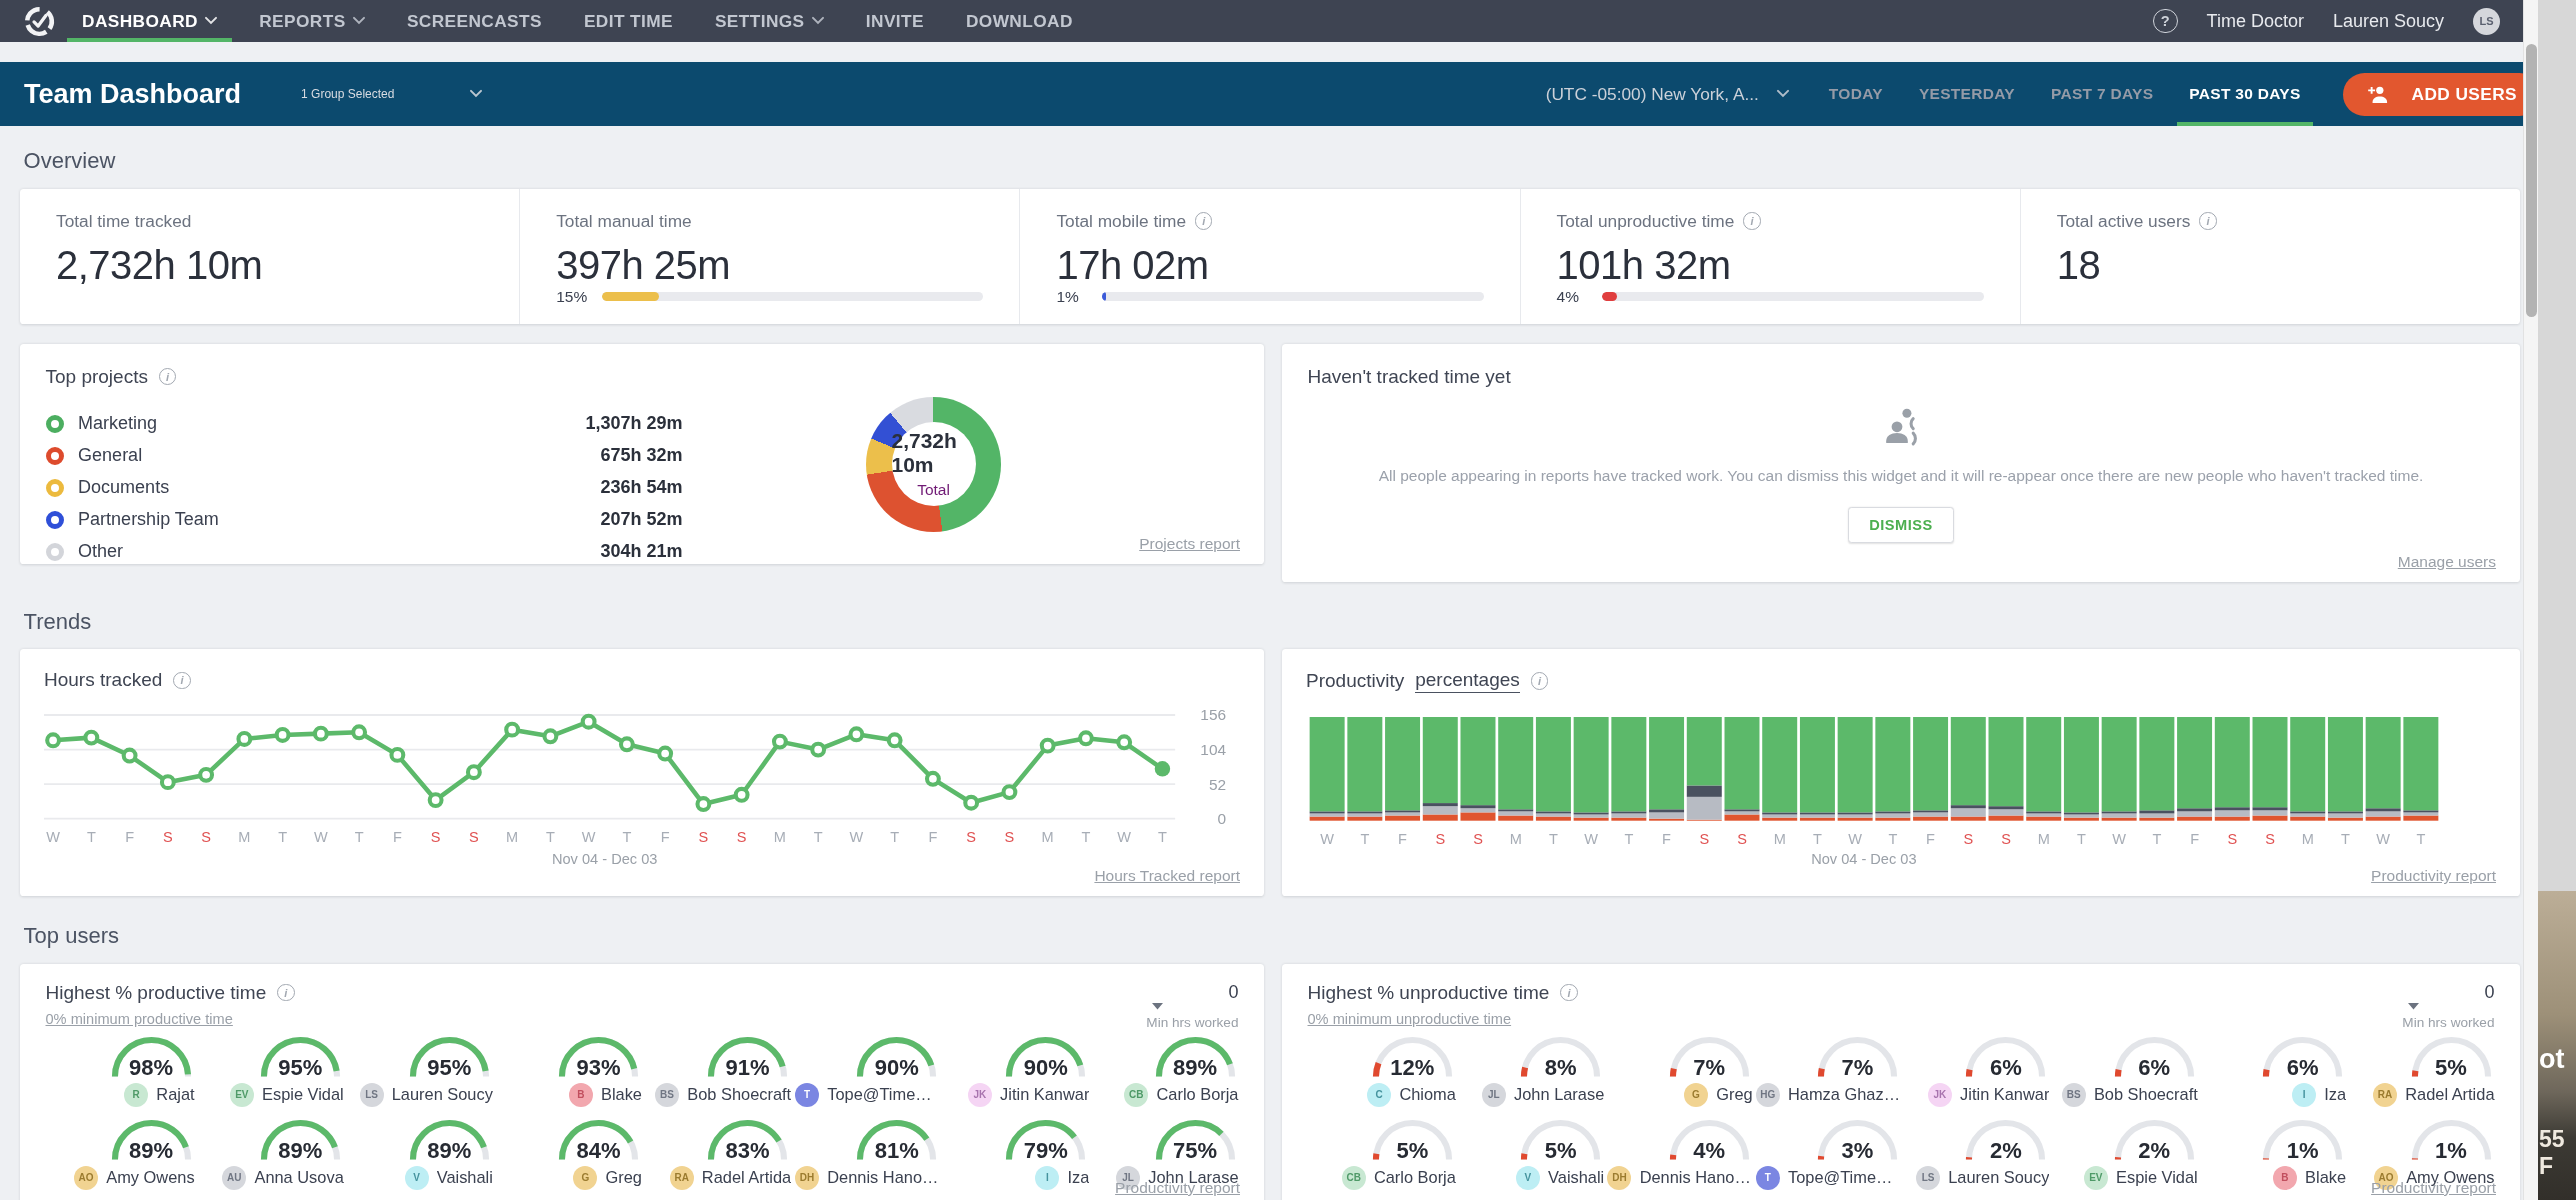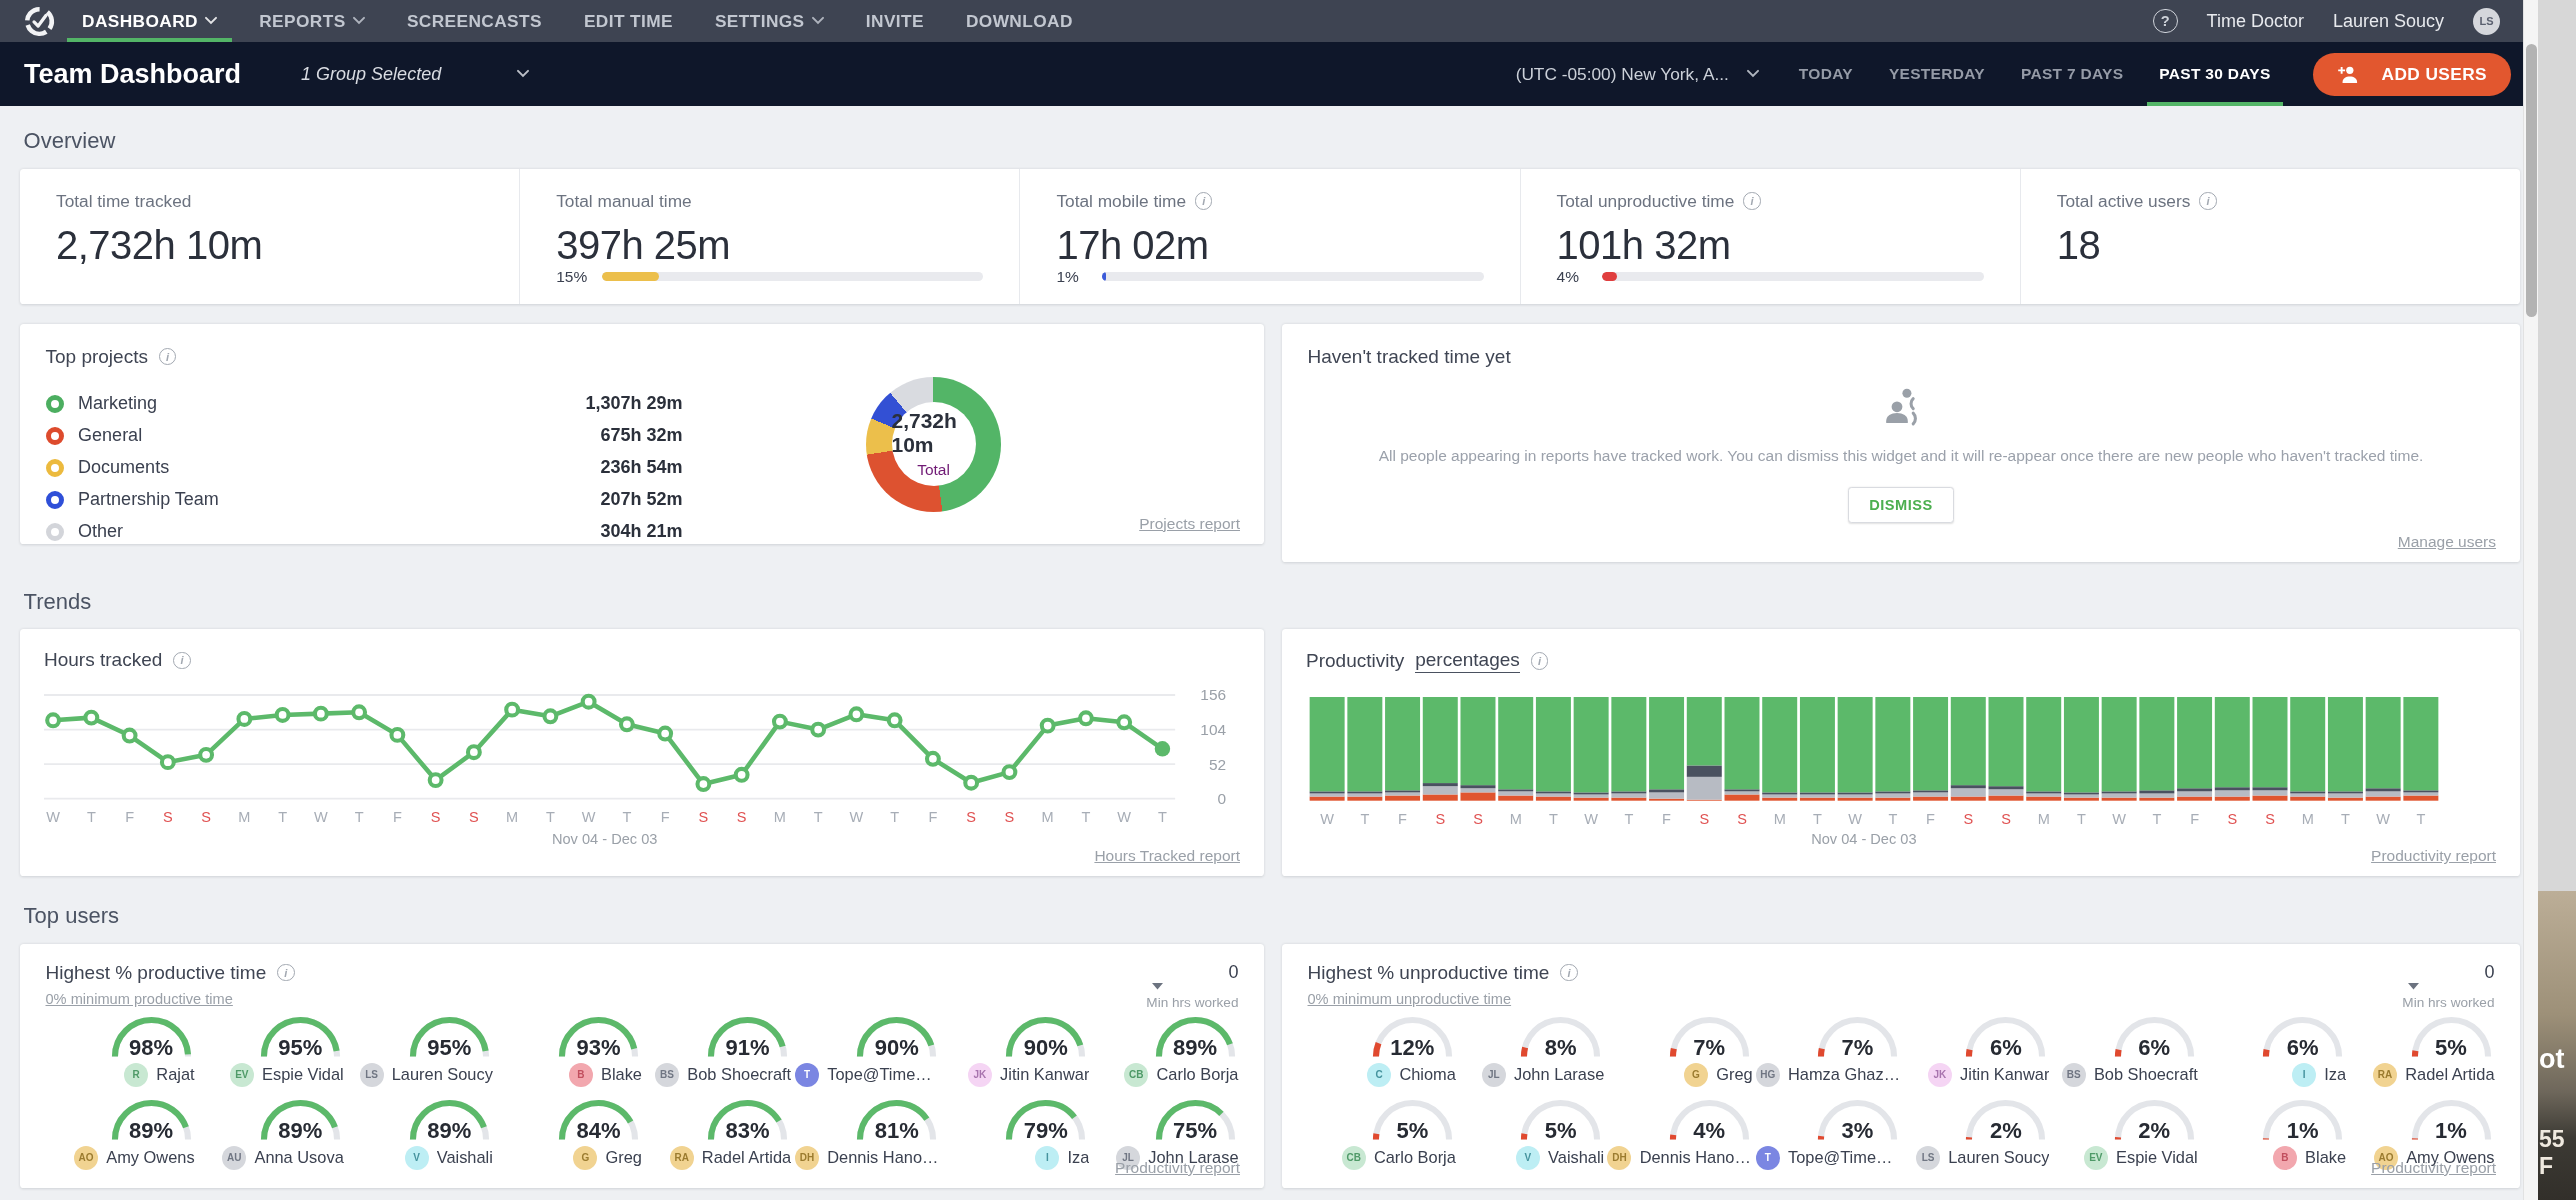--- a/index.html
+++ b/index.html
@@ -18,24 +18,24 @@
   .nav-item.active { color:#fff; }
   .nav-item.active::after { content:""; position:absolute; left:-14.6px; right:-14.6px; bottom:0; height:4.5px; background:#53b567; }
   .chev { width:12px; height:7.3px; opacity:.85; }
   .nav-right { margin-left:auto; display:flex; align-items:center; gap:29px; }
   .help { width:24.6px; height:24.6px; border:1.8px solid #cfd3da; border-radius:50%; color:#cfd3da;
           font-size:14.6px; font-weight:700; display:flex; align-items:center; justify-content:center; }
   .prod-name, .user-name { font-size:18px; color:#e8eaee; }
   .avatar-lg { width:27px; height:27px; border-radius:50%; background:#d5d7dc; color:#5b6170;
                font-size:11px; font-weight:700; display:flex; align-items:center; justify-content:center; }
   
-  .subheader { height:64px; background:#0f172a; display:flex; align-items:center; padding:0 65px 0 24px; }
+  .subheader { height:64px; background:#0c4a6e; display:flex; align-items:center; padding:0 35px 0 24px;margin-top:20px; }
   .page-title { font-size:27px; font-weight:700; color:#fff; }
   .group-sel { display:flex; align-items:center; margin-left:60px; gap:76px; cursor:pointer; }
-  .group-sel span { font-size:18px; color:#d9dce2;font-style:italic; }
+  .group-sel span { font-size:12px; color:#d9dce2; }
   .sub-right { margin-left:auto; display:flex; align-items:center; }
   .tz { display:flex; align-items:center; gap:18px; font-size:17.3px; color:#ccd1d9; cursor:pointer; margin-right:40px; }
   .ranges { display:flex; gap:36px; margin-right:42px; }
   .range { height:64px; display:flex; align-items:center; position:relative;
            font-size:15.5px; font-weight:700; letter-spacing:0.3px; color:#959ba7; cursor:pointer; }
   .range.active { color:#fff; }
   .range.active::after { content:""; position:absolute; left:-12.7px; right:-12.7px; bottom:0; height:4.5px; background:#53b567; }
   .add-users { display:flex; align-items:flex-start; gap:23px; background:#e2572f; color:#fff;
                border:none; border-radius:24px; padding:11px 24px; font-size:17.3px; font-weight:700;
                letter-spacing:0.4px; cursor:pointer; font-family:inherit; }

